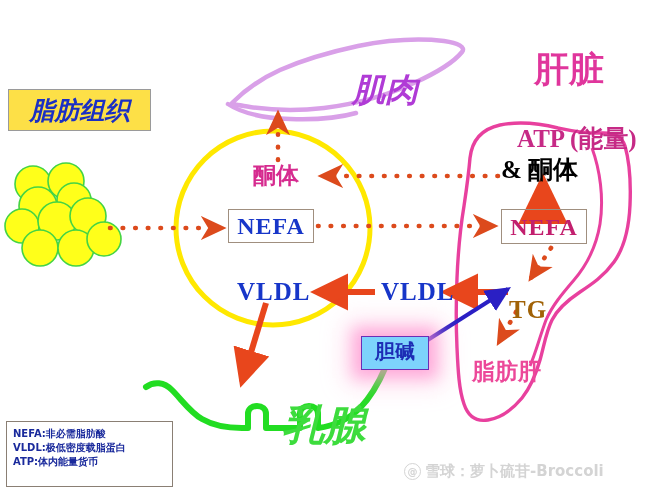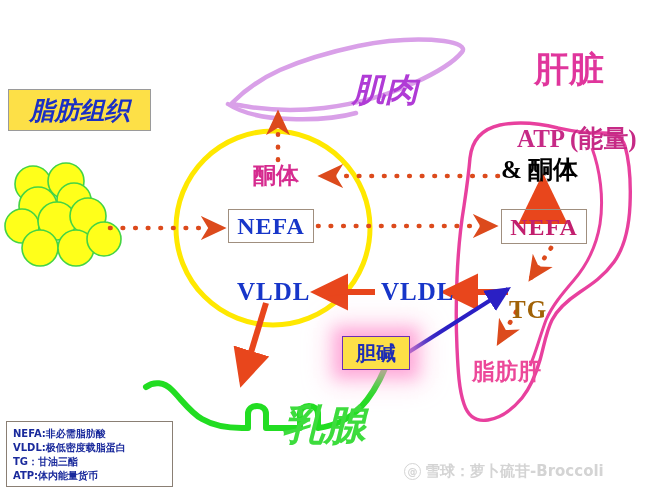--- a/index.html
+++ b/index.html
@@ -53,25 +53,25 @@
     left:501px;top:209px;width:84px;height:33px;
     border:1px solid #a08f7f;
     display:flex;align-items:center;justify-content:center;
     font-size:24px;color:#c21f6e;font-weight:bold;letter-spacing:1px;
   }
   #tg-liver{left:509px;top:279px;font-size:25px;color:#a16207;letter-spacing:1px;margin-top:18px;}
   #fattyliver-label{left:472px;top:344px;font-size:23px;color:#ec4899;font-weight:bold;margin-top:16px;}
 
   
   #choline-box{
-    left:342px;top:336px;width:66px;height:32px;
-    border:1px solid #6b2fb5;background:#fde047;
+    left:361px;top:336px;width:66px;height:32px;
+    border:1px solid #6b2fb5;background:#7dd3fc;
     display:flex;align-items:center;justify-content:center;
     font-size:20px;color:#1d2db5;font-weight:bold;
-    font-family:Liberation Serif, serif;
+    font-family:Liberation Mono, monospace;
     box-shadow:0 0 14px 8px rgba(255,130,200,.55),0 0 26px 14px rgba(255,170,215,.40);
   }
 
   
   #legend{
     left:6px;top:421px;width:167px;height:66px;
     border:1px solid #8a7f74;background:#ffffff;
     padding:5px 6px;box-sizing:border-box;
   }
   #legend div{
@@ -192,21 +192,20 @@
   <div class="lbl met" id="atp-line2">&amp;  酮体</div>
   <div class="lbl met" id="nefa-liver">NEFA</div>
   <div class="lbl met" id="tg-liver">TG</div>
   <div class="lbl met-cjk" id="fattyliver-label">脂肪肝</div>
 
   <div class="lbl" id="choline-box">胆碱</div>
 
   <div class="lbl" id="legend">
     <div>NEFA:非必需脂肪酸</div>
     <div>VLDL:极低密度载脂蛋白</div>
-    <div>TG：甘油三酯</div>
     <div>ATP:体内能量货币</div>
   </div>
 
   <div class="lbl" id="watermark">
     <span class="at">@</span>
     <span>雪球：萝卜硫苷-Broccoli</span>
   </div>
 
 </div>
 

